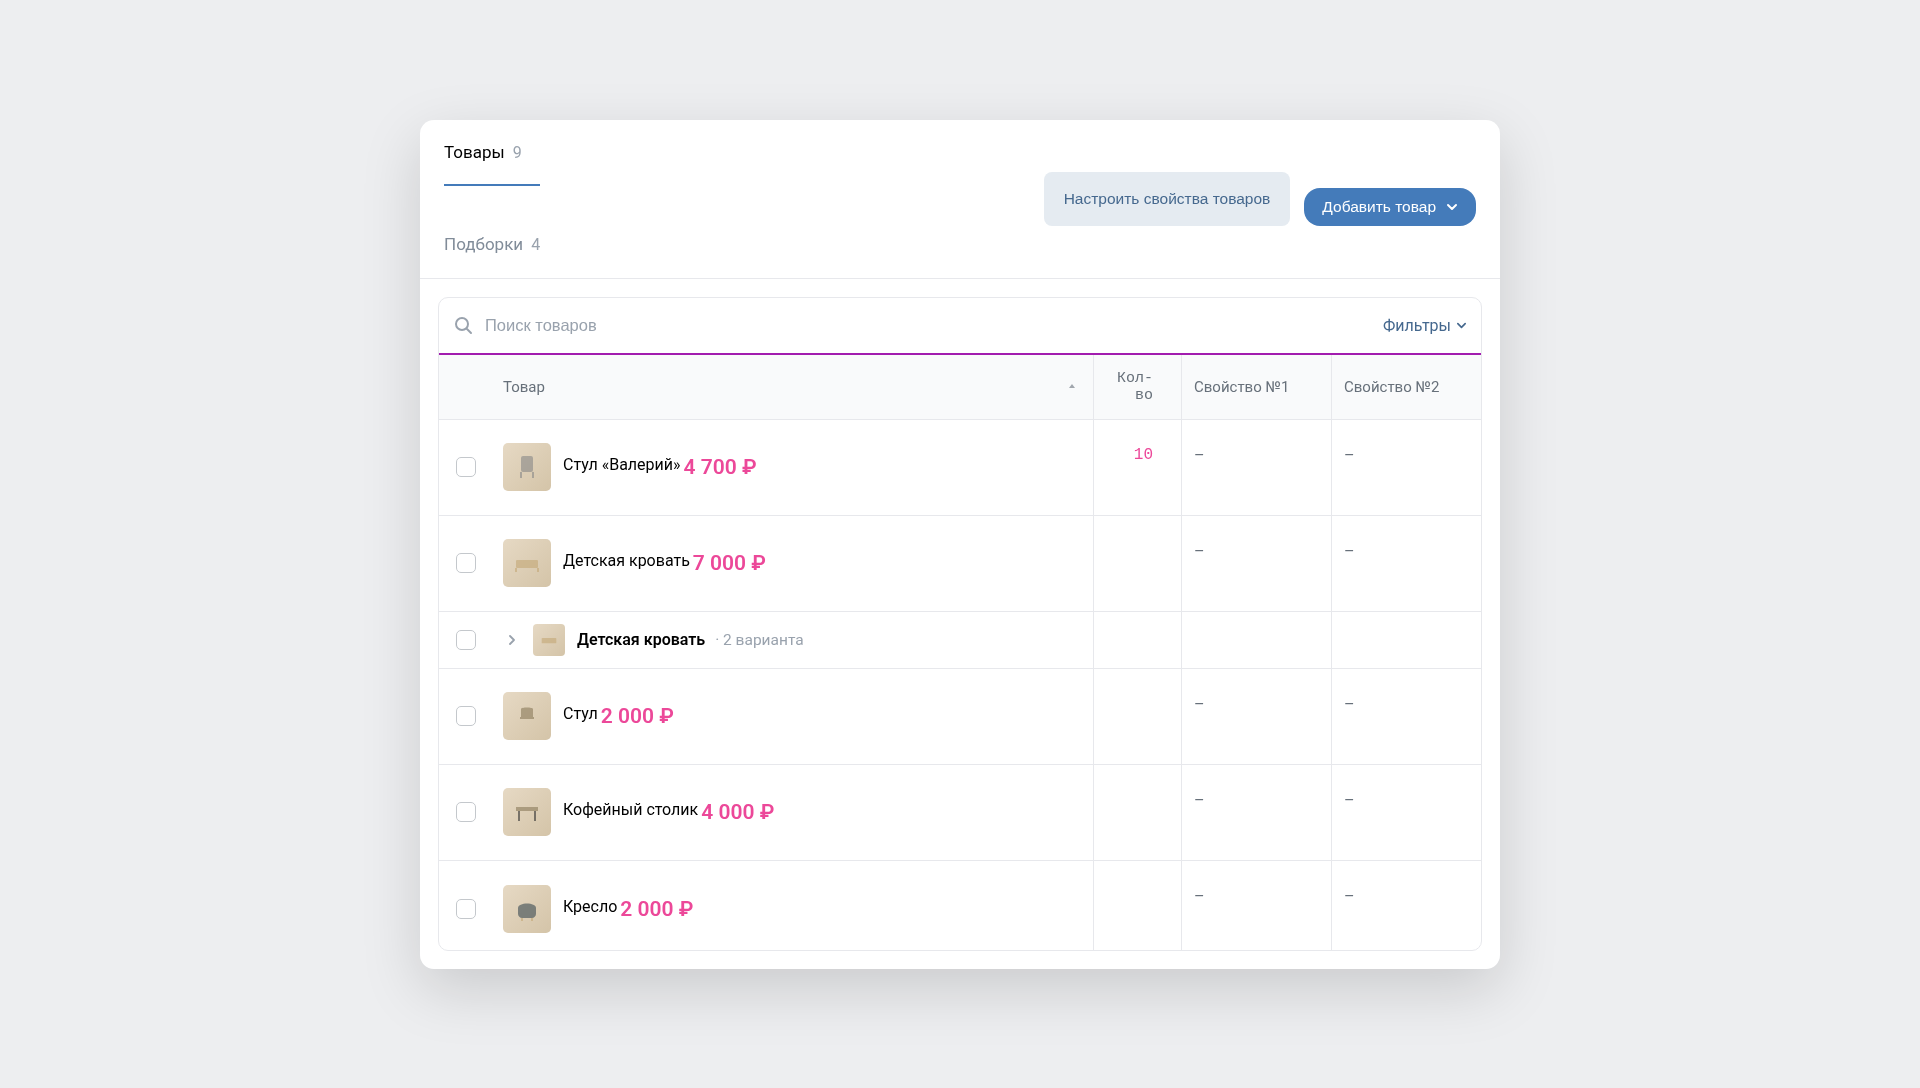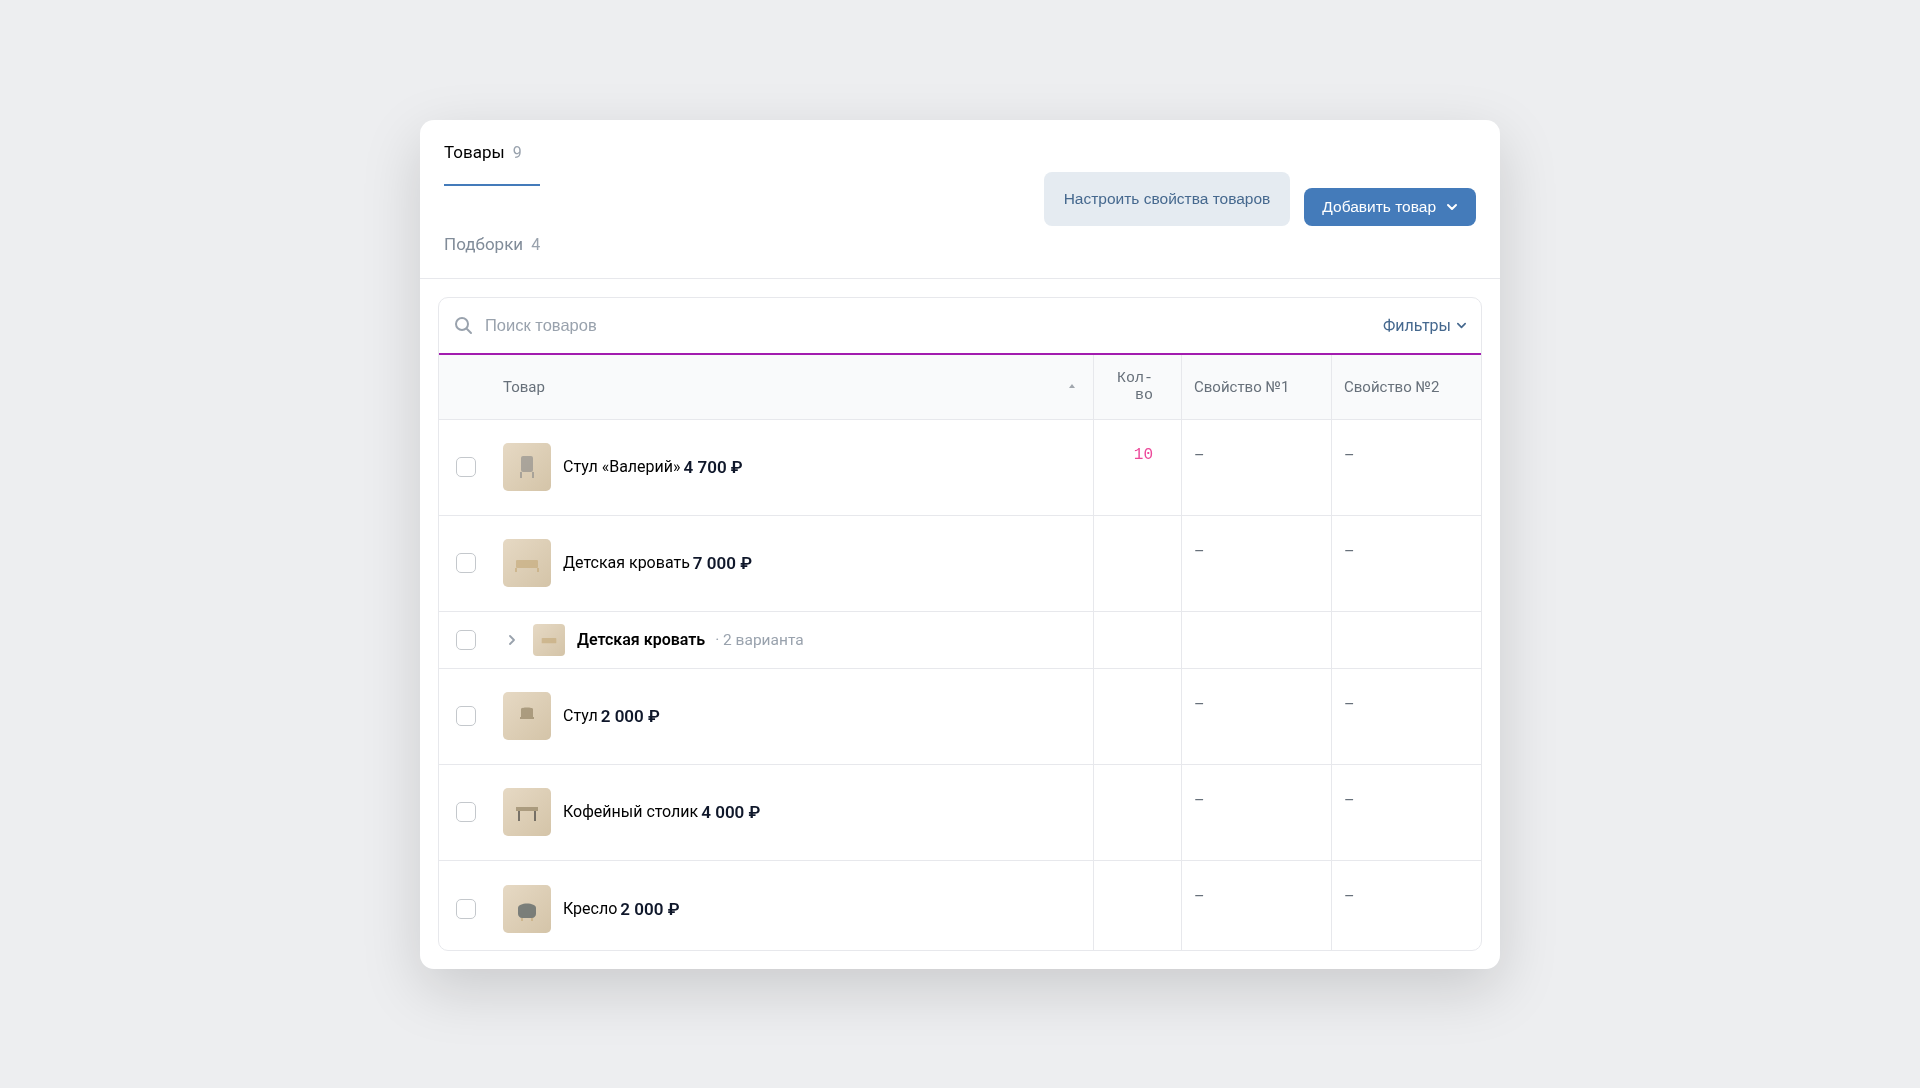--- a/index.html
+++ b/index.html
@@ -61,21 +61,21 @@
       border-radius: 8px;
       font-size: 15.5px;
       font-weight: 500;
       cursor: pointer;
     }
     .btn-primary {
       background: #447bba;
       color: #fff;
       border: none;
       padding: 10px 18px;
-      border-radius: 8px;
+      border-radius: 16px;
       font-size: 15.5px;
       font-weight: 500;
       cursor: pointer;
       display: flex;
       align-items: center;
       gap: 10px;
       margin-top: 16px;
     }
     .content-pad {
       padding: 18px;
@@ -154,21 +154,21 @@
       width: 48px; height: 48px;
       border-radius: 5px;
       background: linear-gradient(135deg, #e6d9c4, #d4c4a8);
       flex-shrink: 0;
       display:flex; align-items:center; justify-content:center;
     }
     .thumb.small { width: 32px; height: 32px; border-radius: 4px; }
     .thumb-icon { opacity: 0.6; }
     .product-info { display: flex; flex-direction: row; gap: 3px; }
     .product-name { font-size: 16px; color: #000; }
-    .product-price { font-size: 17px; color: #0f172a; font-weight: 600; }
+    .product-price { font-size: 21px; color: #ec4899; font-weight: 600; }
     .variant-row .product-cell { padding: 12px 10px; }
     .variant-name { font-size: 16px; font-weight: 600; color: #000; }
     .variant-meta { font-size: 15.5px; color: #99a2ad; margin-left: 6px; }
     .expand-toggle {
       width: 18px; height: 18px;
       display: flex; align-items: center; justify-content: center;
       cursor: pointer;
     }
     .qty-val { font-size: 16px; color: #ec4899; }
     .dash { color: #67707a; font-size: 16px; }

